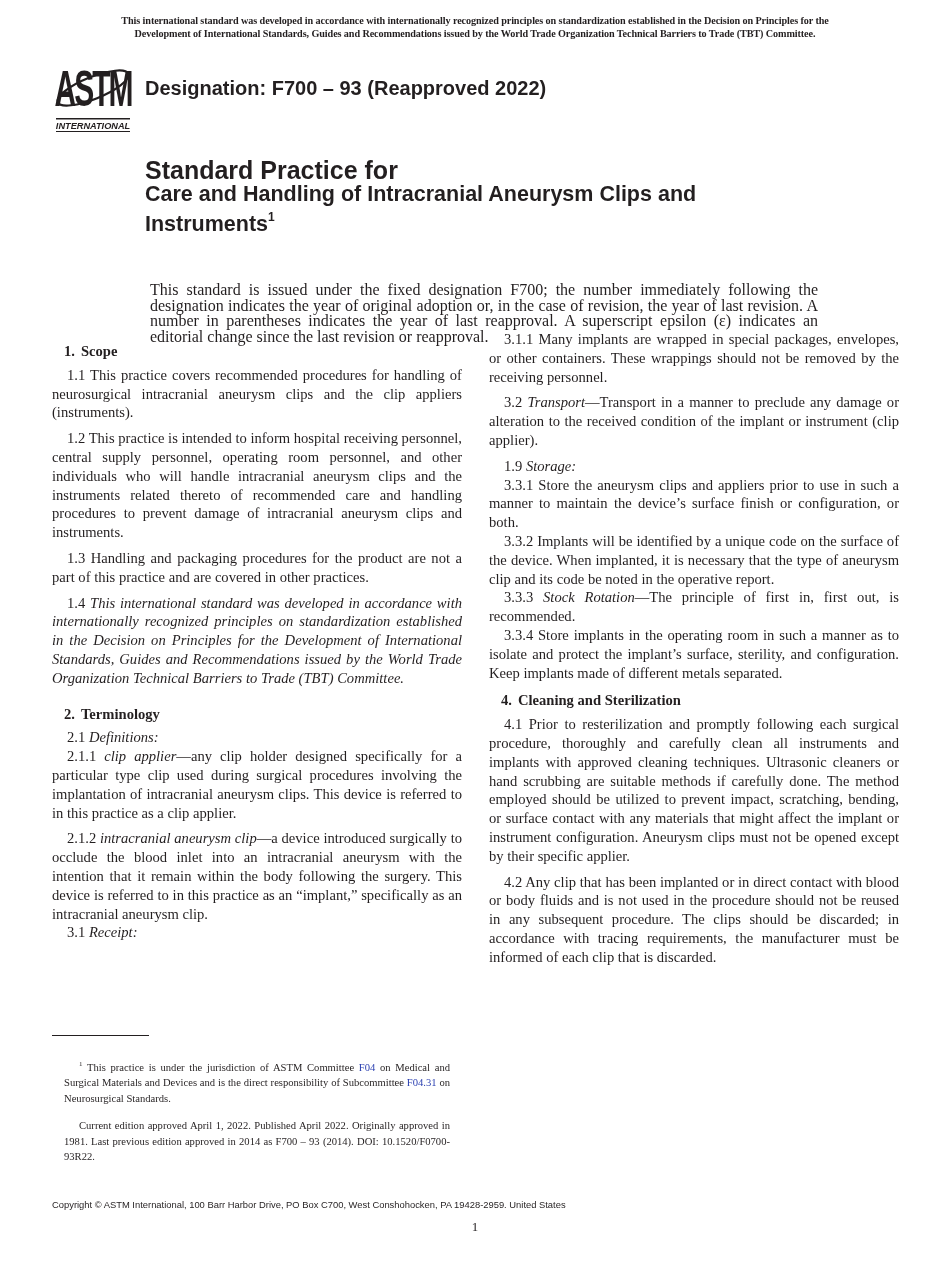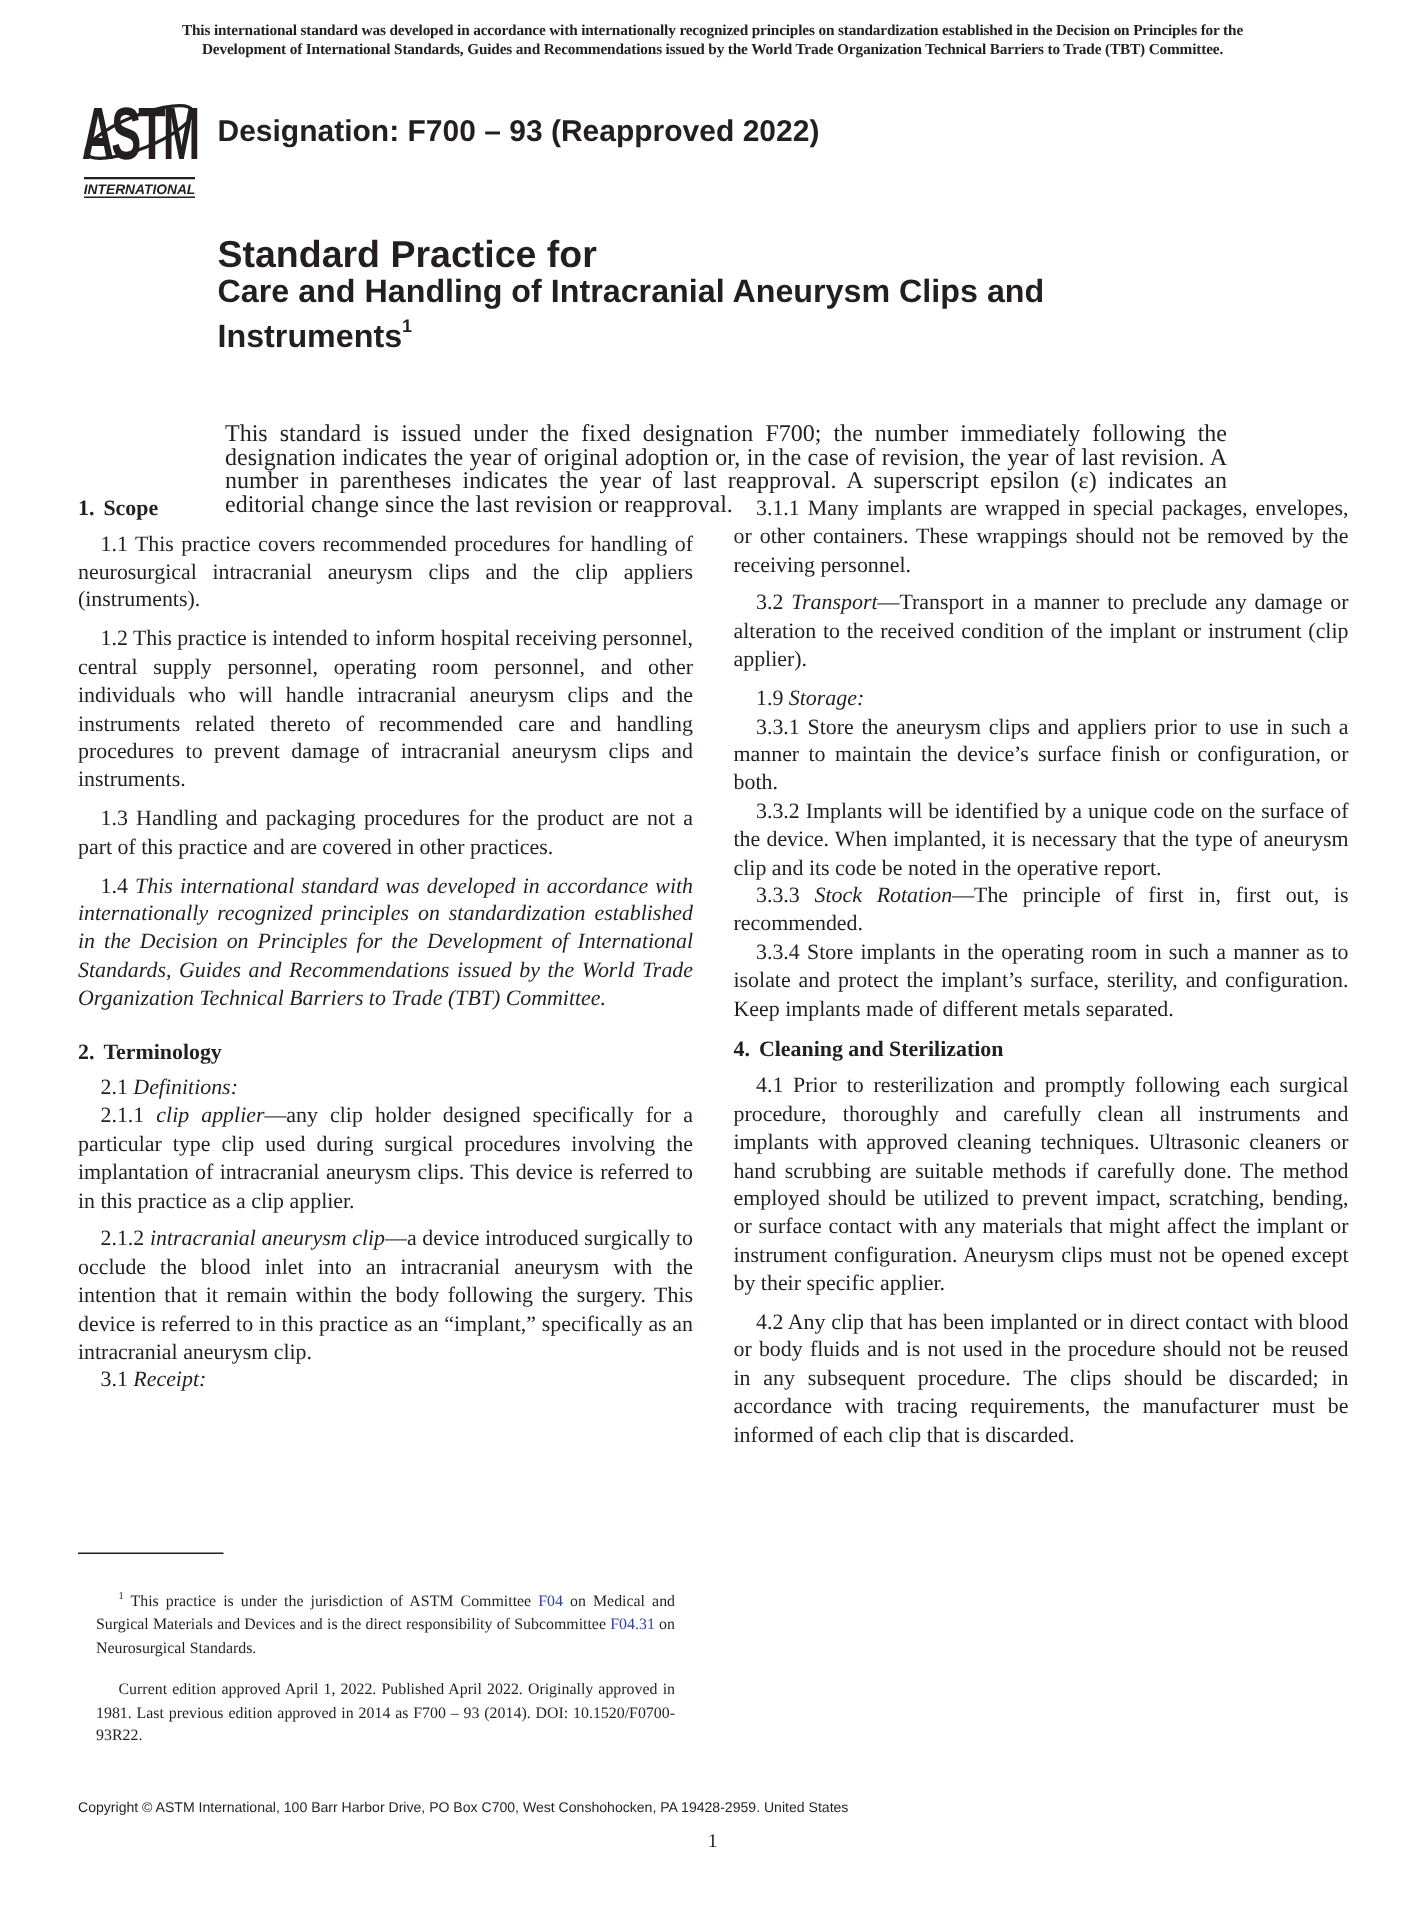--- a/index.html
+++ b/index.html
@@ -37,21 +37,21 @@
     }
     .col {
       position: absolute; top: 330px; width: 410px;
       font-size: 14.6px; line-height: 18.8px;
     }
     .col.left { left: 52px; }
     .col.right { left: 489px; }
     .col p { margin: 0; text-align: justify; text-indent: 15px; hyphens: none; }
     .col p.gap { margin-top: 7px; }
     .col h2 {
-      margin: 0; font-size: 14.6px; font-weight: bold; line-height: 18.8px;
+      margin: 12px; font-size: 14.6px; font-weight: bold; line-height: 18.8px;
     }
     .col h2.sec { margin-top: 17px; margin-bottom: 5px; }
     .col h2.first { margin-bottom: 5px; }
     .col .num { margin-right: 6px; }
     em { font-style: italic; }
     .footnote-rule {
       position: absolute; left: 52px; top: 1035px; width: 97px; height: 1px;
       background: #231f20;
     }
     .footnotes {

